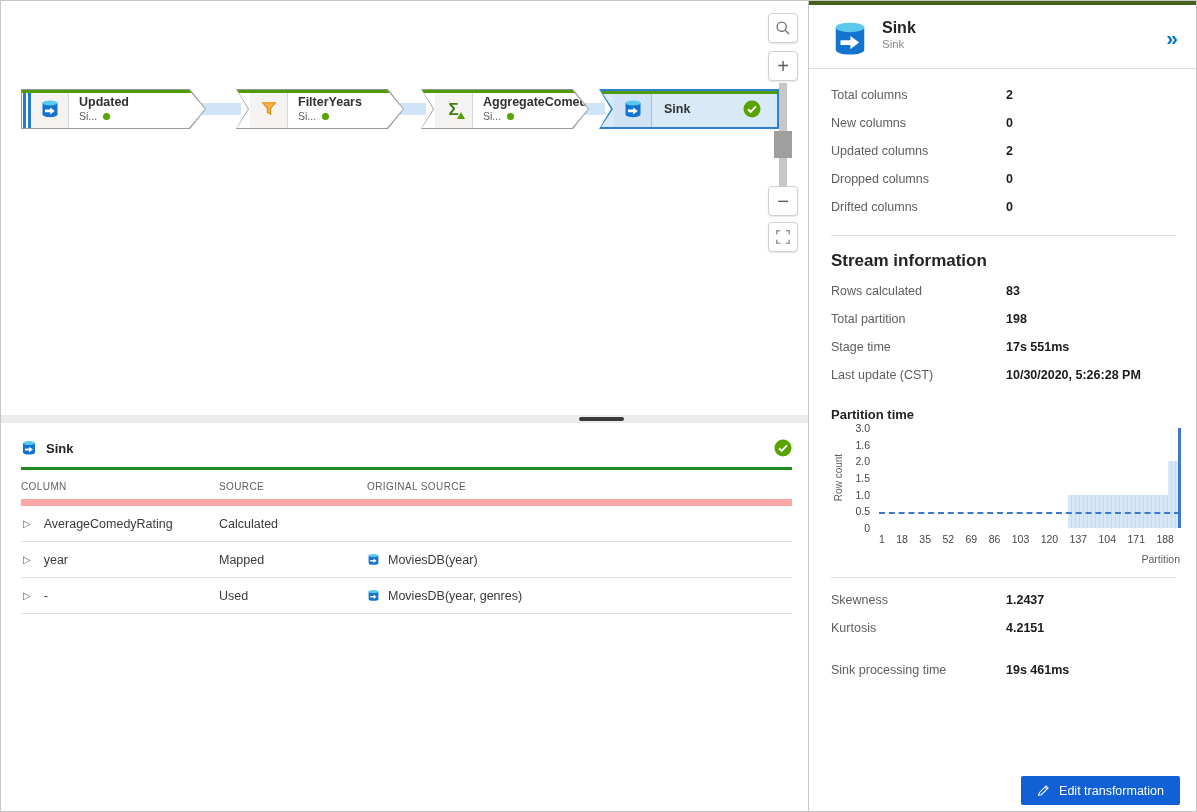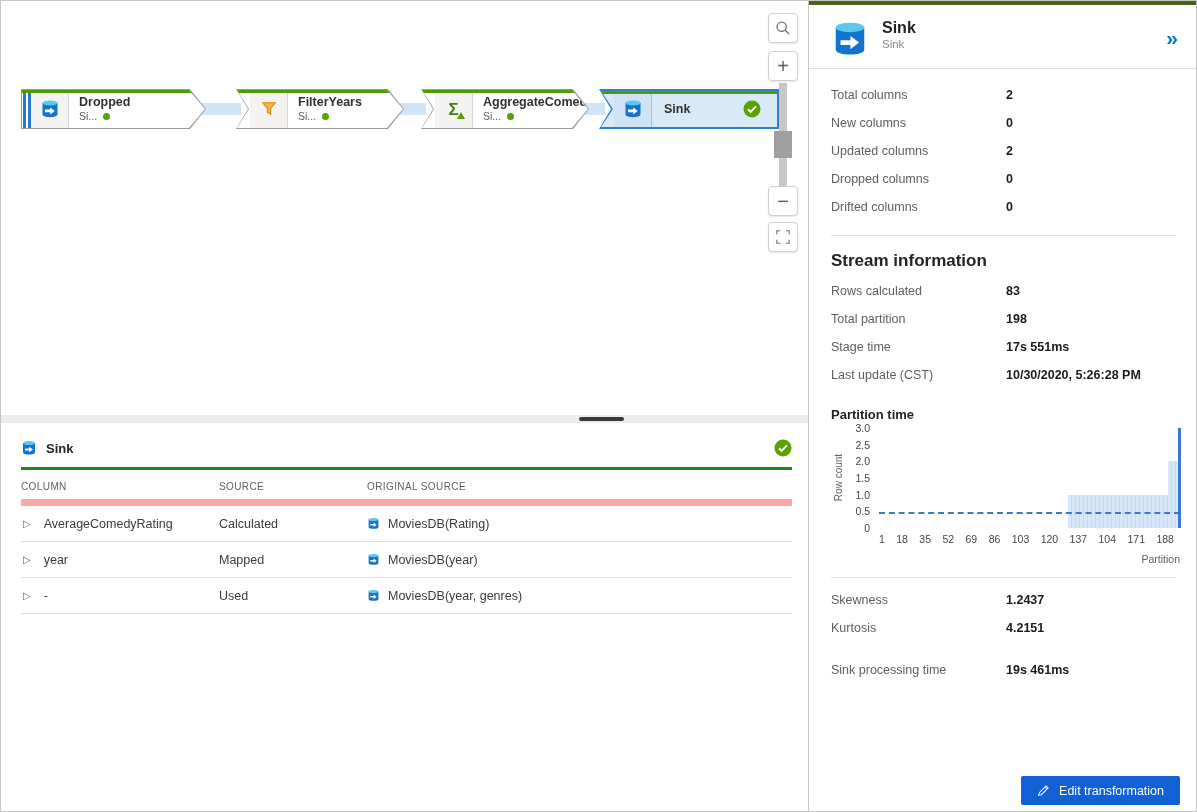--- a/index.html
+++ b/index.html
@@ -123,21 +123,21 @@
               <i></i>
             </div>
           <div class="icon-box">
             <svg width="20" height="20" viewBox="0 0 20 20">
               <path d="M2.5 3.8 v11.8 c0 1.5 3.4 2.6 7.5 2.6 s7.5-1.1 7.5-2.6 V3.8 Z" fill="#1374cf"></path>
               <ellipse cx="10" cy="3.9" rx="7.5" ry="2.5" fill="#5bc8ee"></ellipse>
               <path d="M5 10.6 h5.2 V8.4 l4.6 3.5 -4.6 3.5 v-2.2 H5 Z" fill="#fff"></path>
             </svg>
           </div>
           <div class="node-text">
-            <div class="node-title">Dropped</div>
+            <div class="node-title">Updated</div>
             <div class="node-sub">
                 <span>Si...</span>
                 <span class="dot"></span>
               </div>
           </div>
         </div>
       </div>
 
       <div class="node" style="left:235px;width:168px">
         <div class="node-outer shape-mid"></div>
@@ -253,30 +253,20 @@
         <span>SOURCE</span>
         <span>ORIGINAL SOURCE</span>
       </div>
 
       <div class="tgrid trow">
         <span class="cell-col">
             <span class="tri">▷</span>
             <span>AverageComedyRating</span>
           </span>
         <span>Calculated</span>
-        <span class="cell-src">
-            <span>
-              <svg width="13" height="13" viewBox="0 0 20 20">
-                <path d="M2.5 3.8 v11.8 c0 1.5 3.4 2.6 7.5 2.6 s7.5-1.1 7.5-2.6 V3.8 Z" fill="#1374cf"></path>
-                <ellipse cx="10" cy="3.9" rx="7.5" ry="2.5" fill="#5bc8ee"></ellipse>
-                <path d="M5 10.6 h5.2 V8.4 l4.6 3.5 -4.6 3.5 v-2.2 H5 Z" fill="#fff"></path>
-              </svg>
-            </span>
-            <span>MoviesDB(Rating)</span>
-          </span>
       </div>
       <div class="tgrid trow">
         <span class="cell-col">
             <span class="tri">▷</span>
             <span>year</span>
           </span>
         <span>Mapped</span>
         <span class="cell-src">
             <span>
               <svg width="13" height="13" viewBox="0 0 20 20">
@@ -371,21 +361,21 @@
     </div>
 
     <div class="sect-h3">Partition time</div>
     <div class="chart">
       <div class="chart-body">
         <div class="ylab-col">
             <div class="ylab">Row count</div>
           </div>
         <div class="yticks">
             <div class="ytick" style="top: 0%;">3.0</div>
-            <div class="ytick" style="top: 16.6667%;">2.5</div>
+            <div class="ytick" style="top: 16.6667%;">1.6</div>
             <div class="ytick" style="top: 33.3333%;">2.0</div>
             <div class="ytick" style="top: 50%;">1.5</div>
             <div class="ytick" style="top: 66.6667%;">1.0</div>
             <div class="ytick" style="top: 83.3333%;">0.5</div>
             <div class="ytick" style="top: 100%;">0</div>
           </div>
         <div class="plot-col">
           <div class="plot">
               <div class="seg" style="left: 62.6263%; width: 33.3333%; height: 33.3333%;"></div>
               <div class="seg" style="left: 95.9596%; width: 3.53535%; height: 66.6667%;"></div>

